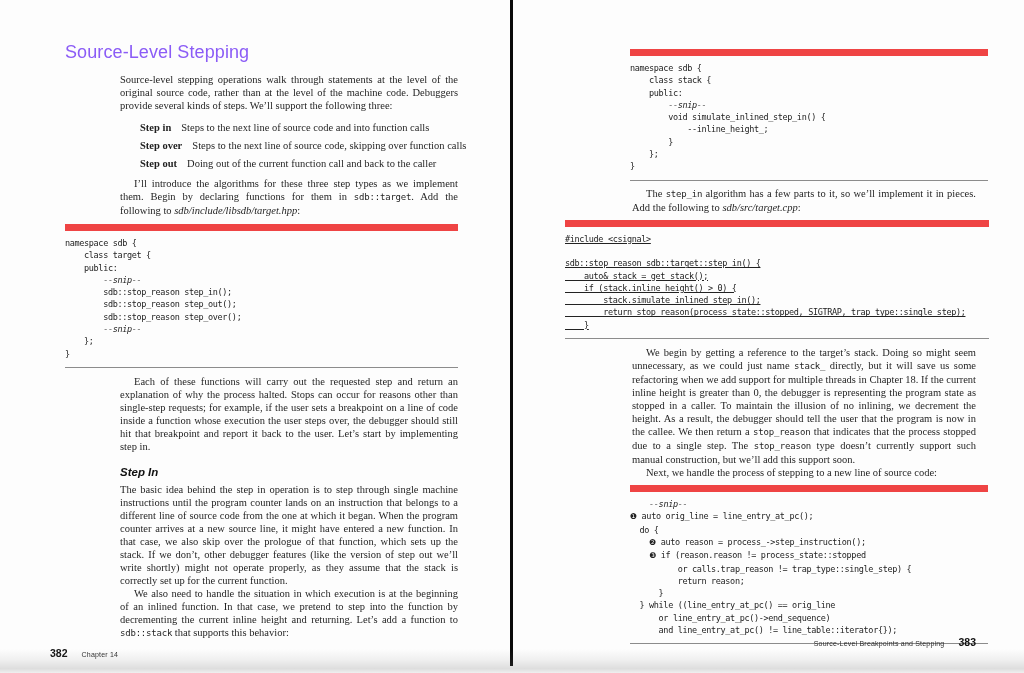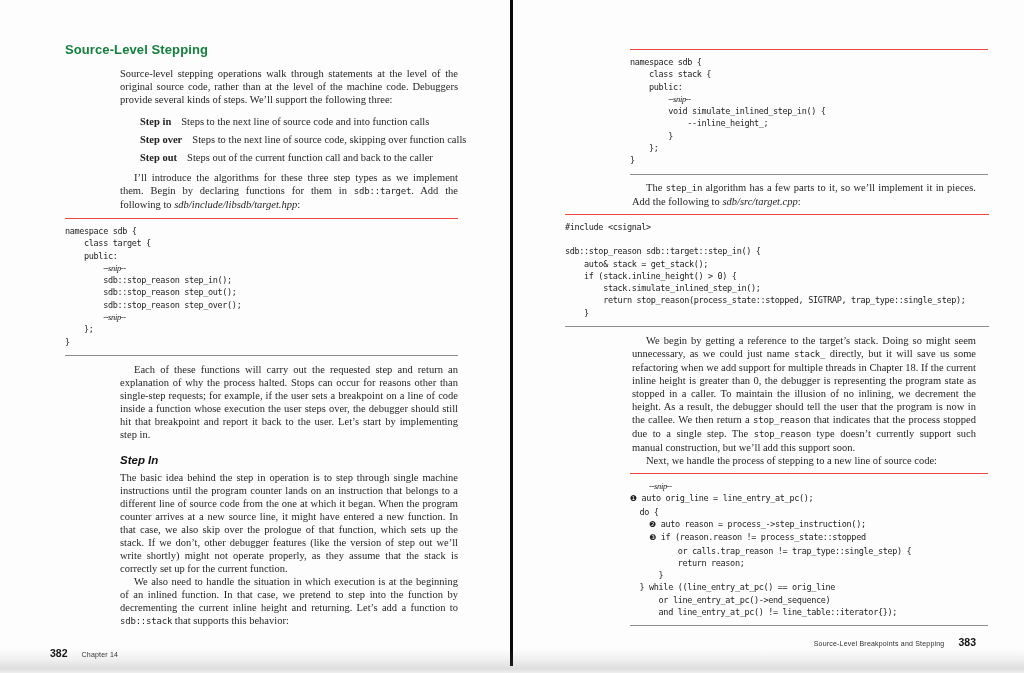--- a/index.html
+++ b/index.html
@@ -19,57 +19,57 @@
   }
   .bottom-shade {
     position:absolute; left:0; right:0; bottom:0; height:24px;
     background:linear-gradient(to bottom, rgba(120,120,120,0) 0%, rgba(120,120,120,0.10) 45%, rgba(110,110,110,0.22) 82%, rgba(140,140,140,0.12) 100%);
     pointer-events:none;
   }
 
   
   h1.section-heading {
     font-family:"Liberation Sans", sans-serif;
-    font-weight:bold; font-size:13px; letter-spacing:0.1px;
-    margin:42px 0 10px 65px; color:#15803d;
+    font-weight:normal; font-size:18px; letter-spacing:0.1px;
+    margin:42px 0 10px 65px; color:#8b5cf6;
   }
   h2.sub-heading {
     font-family:"Liberation Sans", sans-serif;
     font-weight:bold; font-style:italic; font-size:11.5px;
     margin:13px 54px 5px 120px; color:#111;
   }
   p.body {
     font-size:10.5px; line-height:13px; text-align:justify;
     margin:0 54px 0 120px;
   }
   #page-right p.body { margin:0 48px 0 120px; }
   p.indent { text-indent:14px; }
   .steps { margin:9px 28px 7px 140px; }
   .step-item { font-size:10.5px; line-height:13px; text-align:justify; margin-bottom:5px; }
   .step-term { font-weight:bold; padding-right:10px; }
 
   .run-mono {
     font-family:"DejaVu Sans Mono", monospace;
     font-size:9px; letter-spacing:-0.2px;margin-top:36px;
   }
-  .run-it { font-style:italic;font-family:Liberation Serif, serif; }
+  .run-it { font-style:italic; }
   .run-mk { font-family:"DejaVu Sans", sans-serif; font-size:8px; }
 
   
   .code-block {
-    border-top:1px solid #ef4444; border-bottom:1px solid #8c8c8c;
+    border-top:7px solid #ef4444; border-bottom:1px solid #8c8c8c;
     padding:6px 0 7px 0;
     font-family:"DejaVu Sans Mono", monospace;
     font-size:8.5px; letter-spacing:-0.35px; line-height:12.3px;
     color:#222;
   }
   .code-line { white-space:pre; min-height:12.3px; }
   #left-code1   { margin:7px 54px 7px 65px; }
   #right-code1  { margin:49px 36px 6px 118px; }
-  #right-code2  { margin:6px 35px 7px 53px; }
+  #right-code2  { margin:6px 35px 7px 53px;text-decoration:underline; }
   #right-code3  { margin:6px 36px 0 118px; }
 
   
   .footer {
     position:absolute; top:636px;
     font-family:"Liberation Sans", sans-serif;
     display:flex; align-items:baseline; gap:14px;
   }
   #footer-left  { left:50px;margin-top:11px; }
   #footer-right { right:48px; }
@@ -87,21 +87,21 @@
     <p class="body"><span>Source-level stepping operations walk through statements at the level of the original source code, rather than at the level of the machine code. Debuggers provide several kinds of steps. We’ll support the following three:</span></p>
 
     <div class="steps">
       <div class="step-item">
         <span class="step-term">Step in</span><span>Steps to the next line of source code and into function calls</span>
       </div>
       <div class="step-item">
         <span class="step-term">Step over</span><span>Steps to the next line of source code, skipping over function calls</span>
       </div>
       <div class="step-item">
-        <span class="step-term">Step out</span><span>Steps out of the current function call and back to the caller</span>
+        <span class="step-term">Step out</span><span>Doing out of the current function call and back to the caller</span>
       </div>
     </div>
 
     <p class="body indent"><span>I’ll introduce the algorithms for these three step types as we implement them. Begin by declaring functions for them in </span><span class="run-mono">sdb::target</span><span>. Add the following to </span><span class="run-it">sdb/include/libsdb/target.hpp</span><span>:</span></p>
 
     <div class="code-block" id="left-code1">
         <div class="code-line"><span>namespace sdb {</span></div>
         <div class="code-line"><span>    class target {</span></div>
         <div class="code-line"><span>    public:</span></div>
         <div class="code-line"><span>        </span><span class="run-it">--snip--</span></div>

